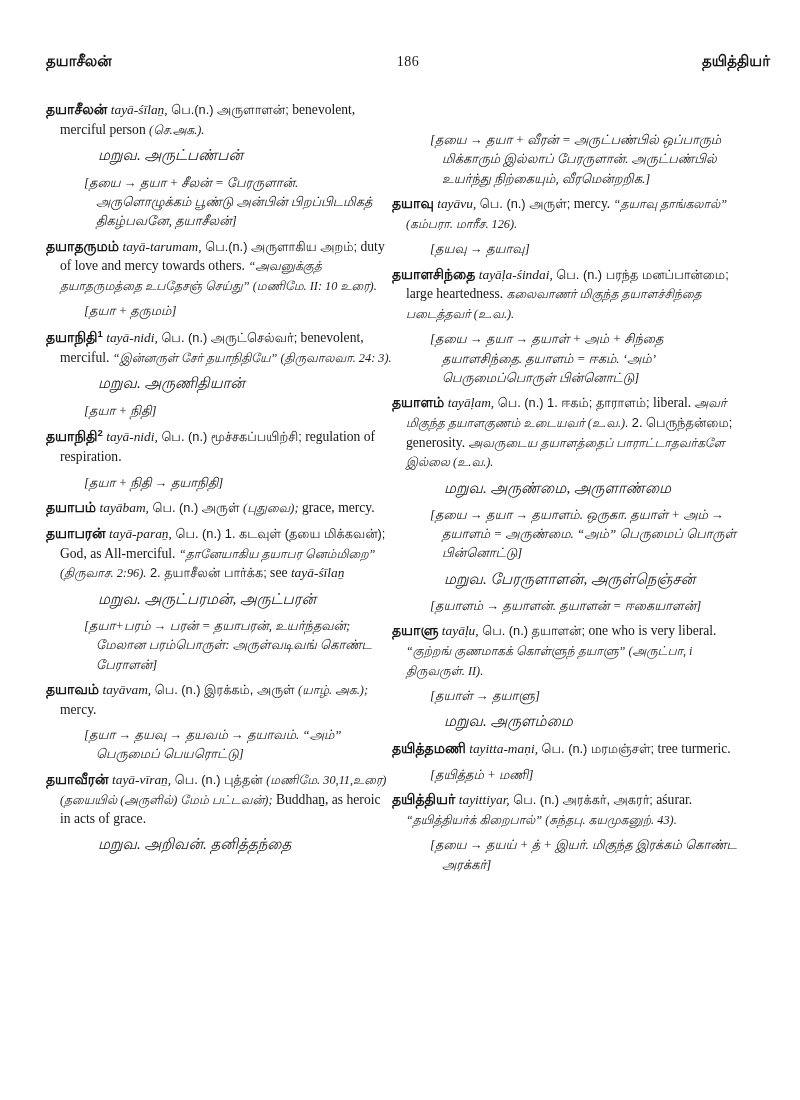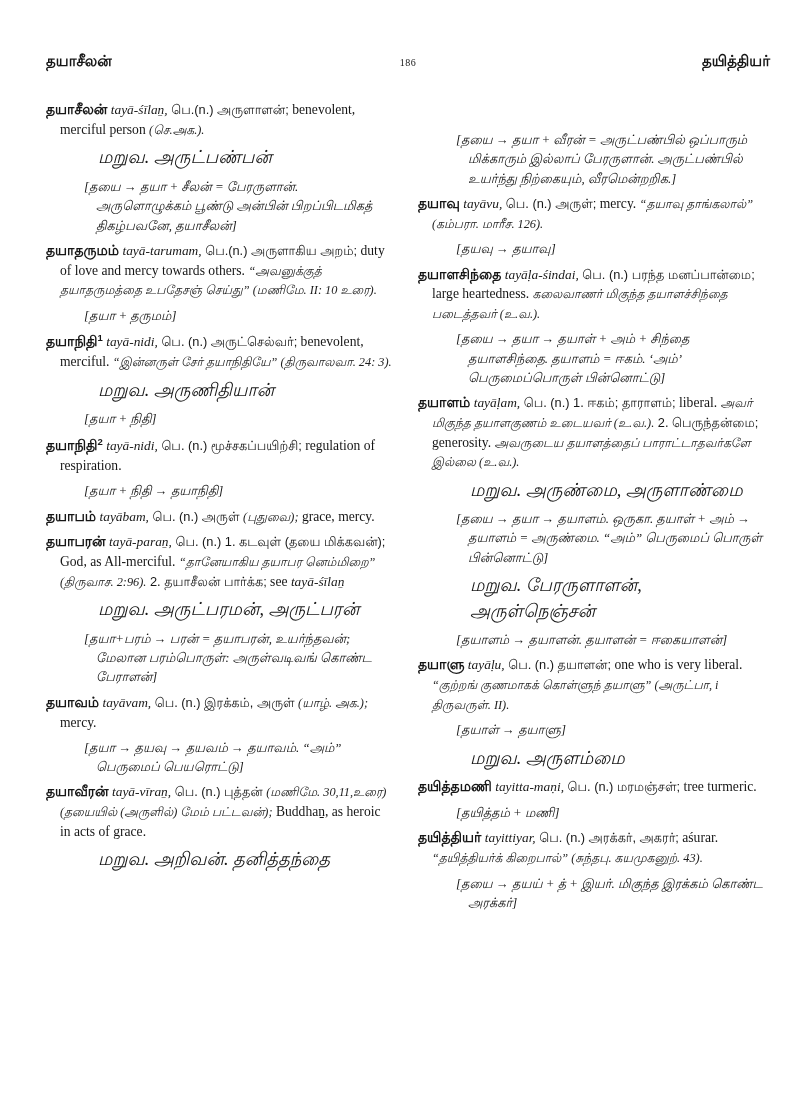--- a/index.html
+++ b/index.html
@@ -9,40 +9,40 @@
     padding:52px 30px 16px 46px;
     color:#161616;
     font-family:"Liberation Serif", serif;
   }
   .header {
     display:grid; grid-template-columns:1fr auto 1fr; align-items:baseline;
     margin-bottom:28px; font-size:15px;
   }
   .gw { font-weight:bold; font-family:"Liberation Sans", sans-serif; }
   .gw-left { text-align:left; }
-  .pageno { text-align:center; font-size:10px; letter-spacing:0.5px;font-family:Liberation Serif, serif; }
+  .pageno { text-align:center; font-size:14px; letter-spacing:0.5px;font-family:Liberation Serif, serif; }
   .gw-right { text-align:right; }
 
-  .columns { display:flex; gap:26px; }
+  .columns { display:flex; }
   .col-left { width:346px; }
   .col-right { width:352px;margin-top:30px; }
 
   .entry { margin-bottom:6px; }
   .para { margin:0 0 6px 0; font-size:13.4px; line-height:1.42; }
   .p-main { padding-left:14px; text-indent:-14px; }
   .p-sub  { margin-left:52px; }
   .p-etym { margin-left:38px; padding-left:12px; text-indent:-12px; }
 
   .s-hw  { font-weight:bold; font-family:"Liberation Sans", sans-serif; font-size:14px; }
   .s-sup { vertical-align:super; font-size:9.5px; font-weight:bold; font-family:"Liberation Sans", sans-serif; }
   .s-tr  { font-style:italic; }
   .s-ta  { font-family:"Liberation Sans", sans-serif; font-size:12.8px; }
   .s-en  { font-size:13.6px; }
   .s-q   { font-style:italic; font-size:12.3px; color:#1d1d1d; }
-  .s-sub { font-style:italic; font-size:18px; }
+  .s-sub { font-style:italic; font-size:15px; }
   .s-etym{ font-style:italic; font-size:12.9px; }
 </style>
 </head>
 <body>
 
 <div class="page">
   <div class="header">
     <span class="gw gw-left">தயாசீலன்</span>
     <span class="pageno">186</span>
     <span class="gw gw-right">தயித்தியர்</span>

